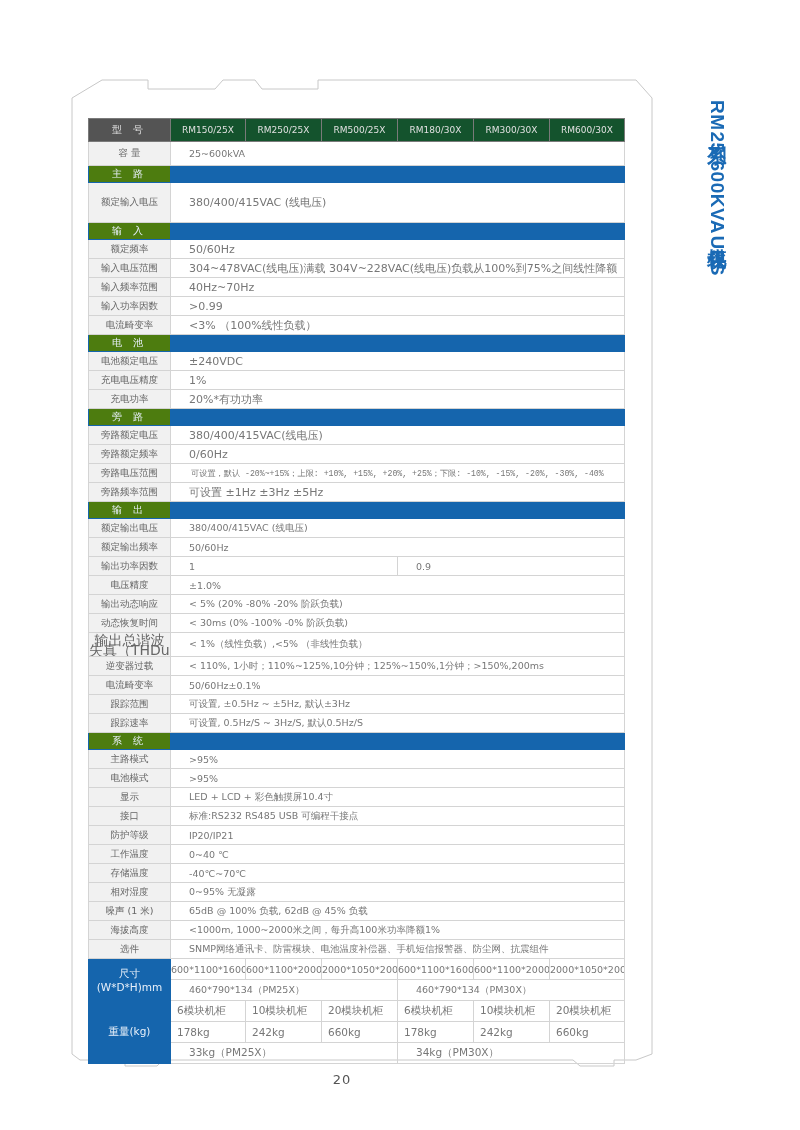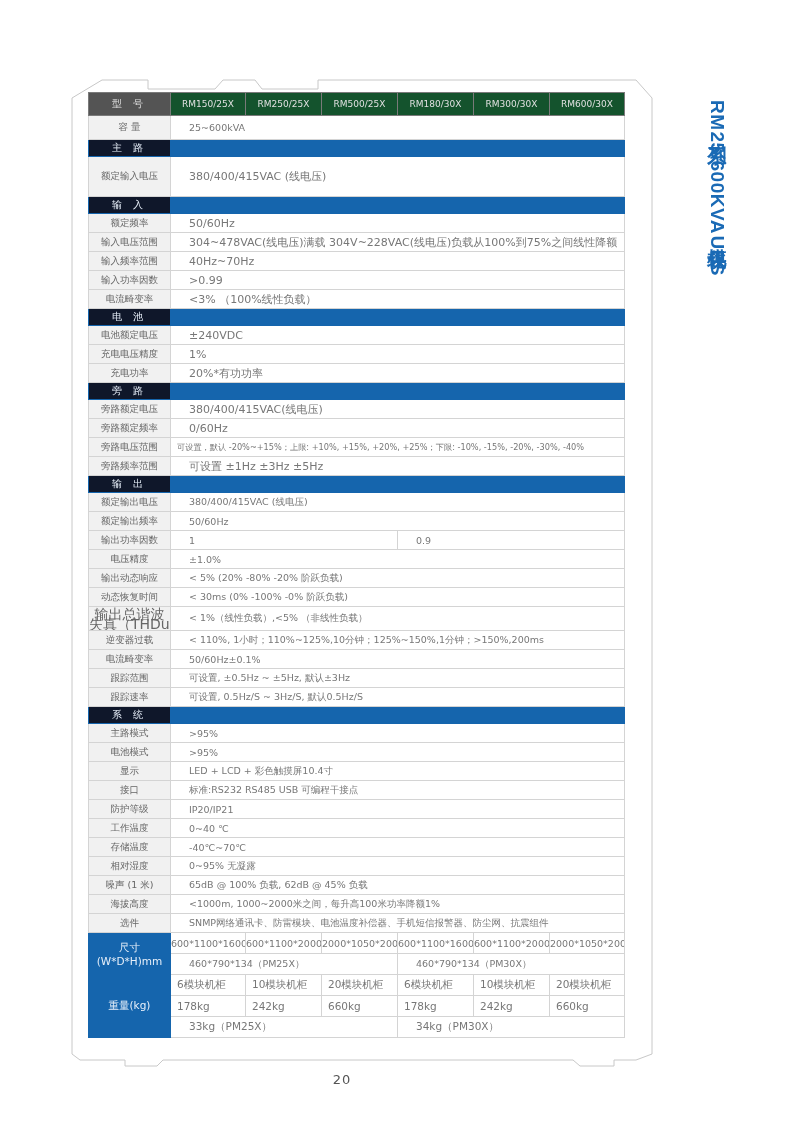--- a/index.html
+++ b/index.html
@@ -1,27 +1,27 @@
 <!DOCTYPE html>
 <html><head>
 <meta charset="utf-8">
 <style>
   html, body { margin:0; padding:0; }
   body { width:800px; height:1130px; background:#ffffff; position:relative; overflow:hidden;
          font-family:"DejaVu Sans", "Liberation Sans", sans-serif; color:#666; }
   .frame { position:absolute; left:0; top:0; width:800px; height:1130px; pointer-events:none; }
-  .spec { position:absolute; left:88px; top:92px; width:536px; border-collapse:collapse; table-layout:fixed; font-size:9.5px; }
+  .spec { position:absolute; left:88px; top:118px; width:536px; border-collapse:collapse; table-layout:fixed; font-size:9.5px; }
   .spec td { border:1px solid #d4d4d4; padding:0 0 0 18px; height:18px; color:#777; white-space:nowrap; overflow:hidden; }
   .spec td.lbl { width:64px; padding:0; text-align:center; background:#f1f1f1; color:#666; font-size:9.5px; }
   .spec tr.head td { background:#14532d; color:#e0e0e0; text-align:center; padding:0; height:22px; border-color:#7a7a7a; font-size:9px; }
   .spec tr.head td.lbl { background:#545454; color:#e0e0e0; font-size:10px; letter-spacing:4px; }
   .spec tr.sec td { background:#1565ad; color:#e8f0fa; height:16px; border-color:#1565ad; padding:0; font-size:10px; }
-  .spec tr.sec td.lbl { background:#0f172a; letter-spacing:4px;text-align:center; }
+  .spec tr.sec td.lbl { background:#4d7c0f; letter-spacing:4px;text-align:center; }
   .spec td.big { font-size:11px; }
-  .spec td.small { font-size:8.2px; padding-left:6px; }
+  .spec td.small { font-size:8.2px; padding-left:20px;font-family:Liberation Mono, monospace; }
   .spec td.tall { height:39px; }
   .spec td.thdu { height:23px; line-height:10px; font-size:14px; }
   .spec td.blue { background:#1565ad; color:#e8f0fa; text-align:center; padding:0; border-color:#1565ad; font-size:10.5px; }
   .spec td.c6 { text-align:center; padding:0; font-size:9.5px; }
   .spec td.c6l { padding-left:6px; font-size:10.5px; }
   .spec tr.dim td { height:20px; }
   .side-title { position:absolute; left:704px; top:100px; width:26px; height:320px; writing-mode:vertical-rl;
                 color:#1a6ab5; font-size:19px; font-weight:bold; letter-spacing:0.5px; font-family:"Liberation Sans", sans-serif; }
   .page-num { position:absolute; left:0; width:684px; top:1072px; text-align:center; font-size:13px; color:#555; letter-spacing:1px; }
 </style>

